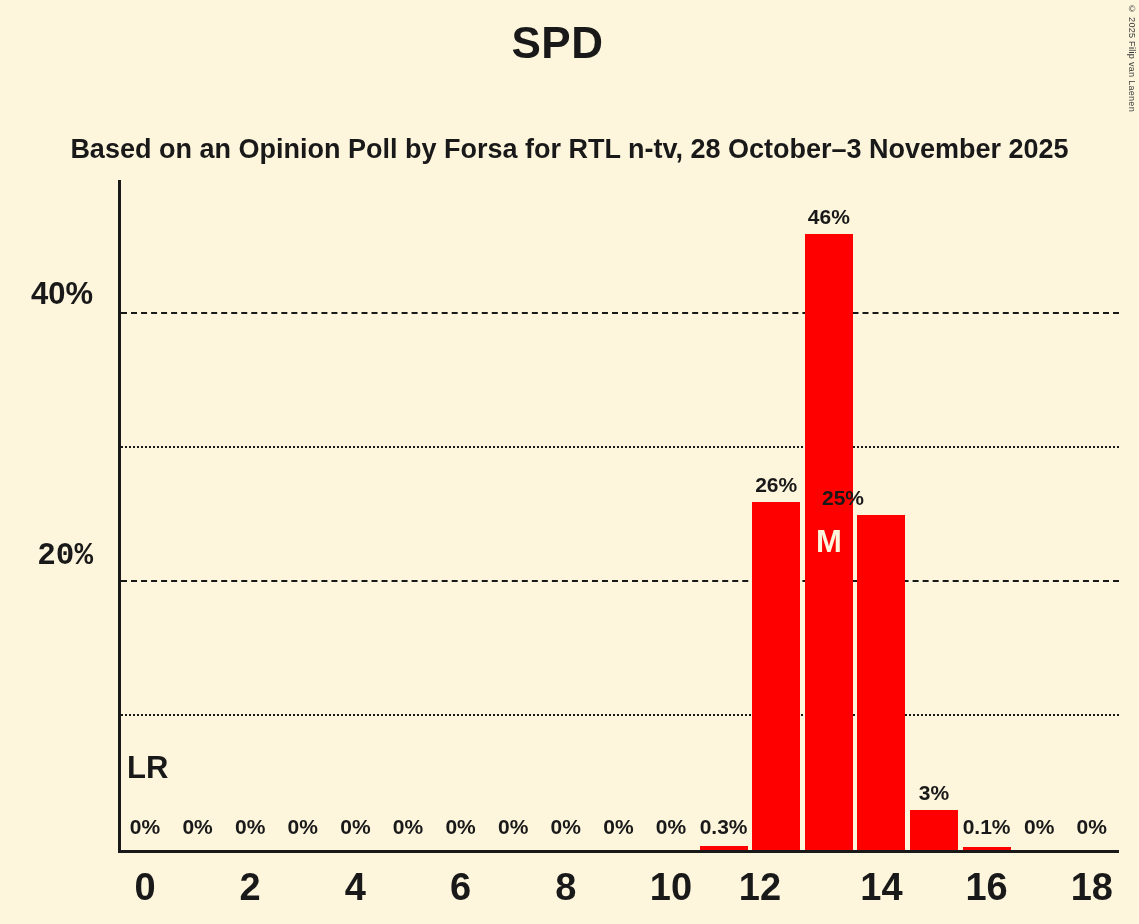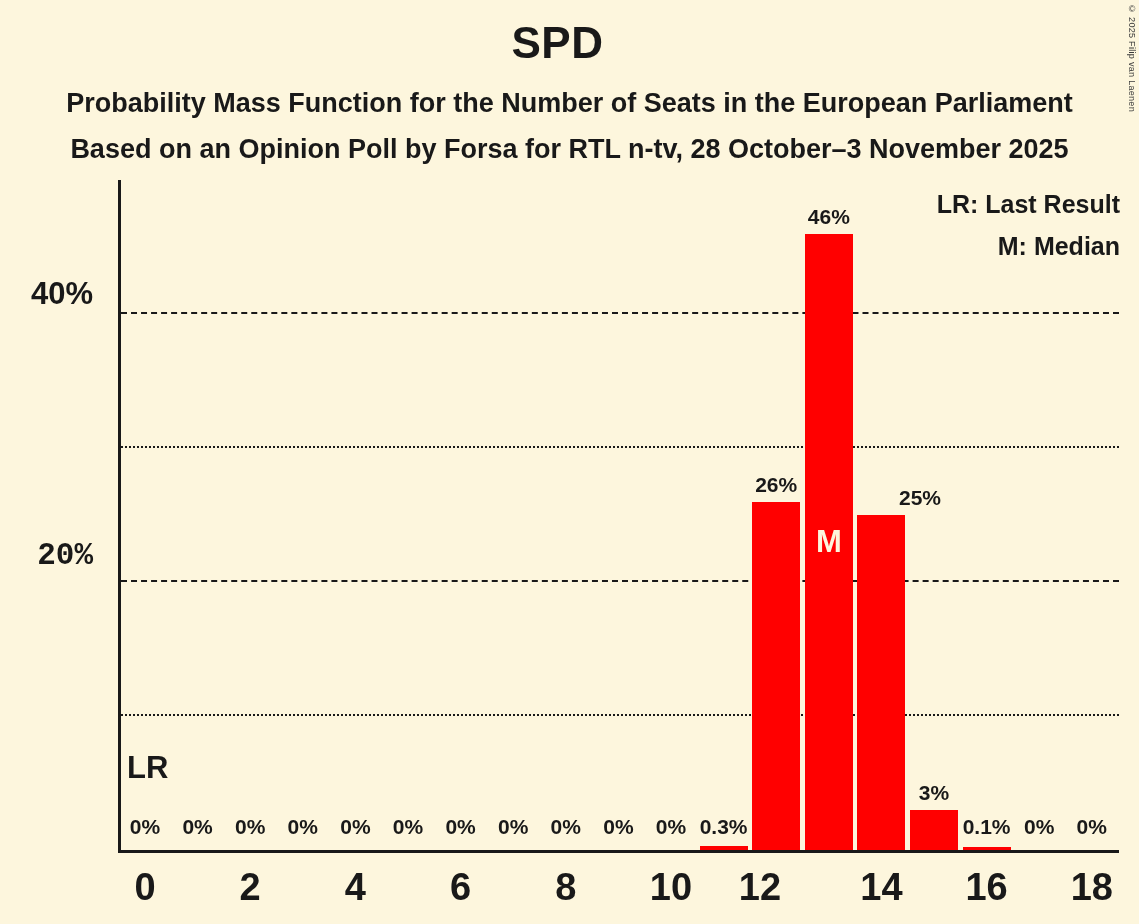--- a/index.html
+++ b/index.html
@@ -159,29 +159,24 @@
     transform: translateX(-50%);
     white-space: nowrap;
   }
 </style>
 </head>
 <body>
 
 <div id="chart-root">
 
   <div id="chart-title">SPD</div>
-  <div id="chart-subtitle-1">Probability Mass Function for the Number of Seats in the European Parliament</div>
   <div id="chart-subtitle-2">Based on an Opinion Poll by Forsa for RTL n-tv, 28 October–3 November 2025</div>
 
   <div id="copyright">© 2025 Filip van Laenen</div>
 
-  <div id="legend">
-    <div>LR: Last Result</div>
-    <div>M: Median</div>
-  </div>
 
   <div id="plot-area">
     <div class="axis-line-y"></div>
     <div class="axis-line-x"></div>
     <div id="gridlines-layer">
         <div class="gridline solid" style="bottom: 539px;"></div>
         <div class="gridline dotted" style="bottom: 405px;"></div>
         <div class="gridline solid" style="bottom: 271px;"></div>
         <div class="gridline dotted" style="bottom: 137px;"></div>
       </div>
@@ -201,21 +196,21 @@
         <div class="bar-value-label" style="left: 447.8px; bottom: 14px;">0%</div>
         <div class="bar-value-label" style="left: 500.4px; bottom: 14px;">0%</div>
         <div class="bar-value-label" style="left: 553px; bottom: 14px;">0%</div>
         <div class="bar" style="left: 581.6px; width: 48px; height: 4.02px;"></div>
         <div class="bar-value-label" style="left: 605.6px; bottom: 14px; margin-top: 48px;">0.3%</div>
         <div class="bar" style="left: 634.2px; width: 48px; height: 348.4px;"></div>
         <div class="bar-value-label" style="left: 658.2px; bottom: 356.4px;">26%</div>
         <div class="bar" style="left: 686.8px; width: 48px; height: 616.4px;"></div>
         <div class="bar-value-label" style="left: 710.8px; bottom: 624.4px;">46%</div>
         <div class="bar" style="left: 739.4px; width: 48px; height: 335px;"></div>
-        <div class="bar-value-label" style="left: 802px; bottom: 343px;">25%</div>
+        <div class="bar-value-label" style="left: 725px; bottom: 343px;">25%</div>
         <div class="bar" style="left: 792px; width: 48px; height: 40.2px;"></div>
         <div class="bar-value-label" style="left: 816px; bottom: 48.2px;">3%</div>
         <div class="bar" style="left: 844.6px; width: 48px; height: 3px;"></div>
         <div class="bar-value-label" style="left: 868.6px; bottom: 14px; text-align: right;">0.1%</div>
         <div class="bar-value-label" style="left: 921.2px; bottom: 14px;">0%</div>
         <div class="bar-value-label" style="left: 973.8px; bottom: 14px;">0%</div>
       </div>
     <div id="markers-layer">
         <div class="median-marker" style="left: 710.8px; bottom: 293px;">M</div>
         <div id="lr-marker" style="left: 9px; bottom: 67px;">LR</div>

